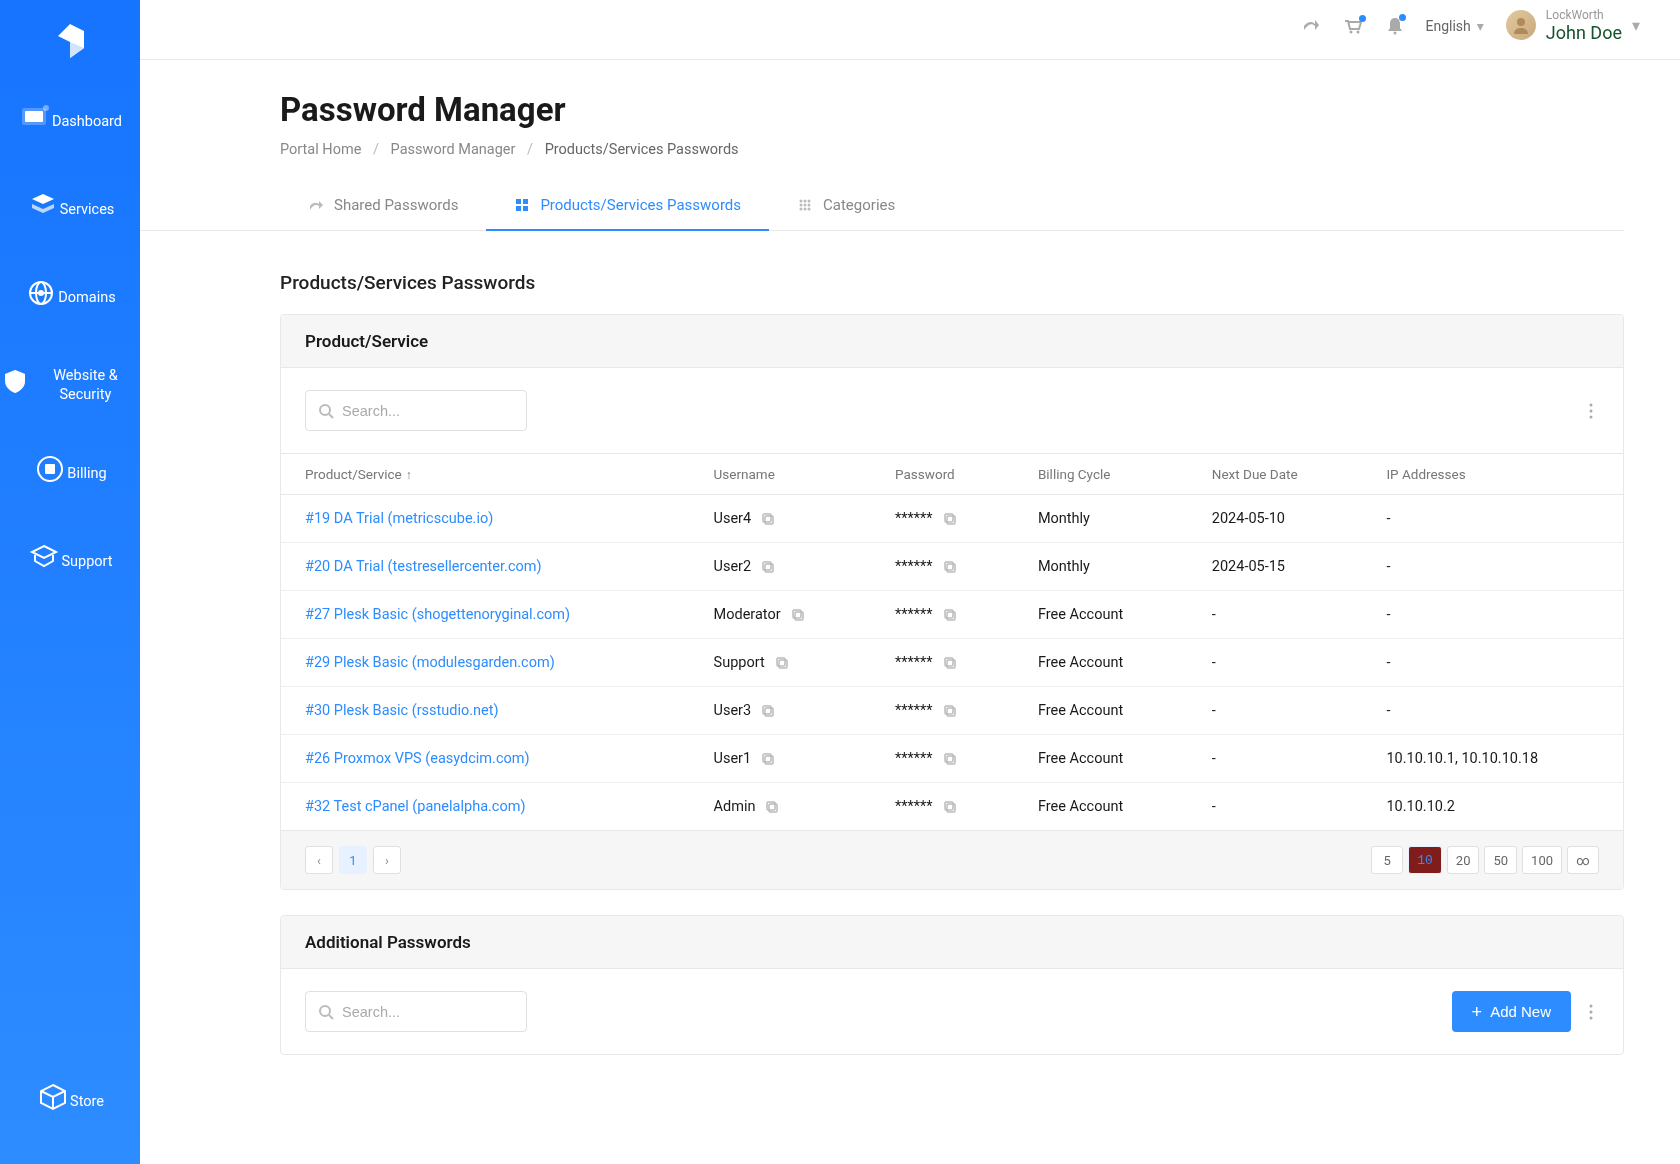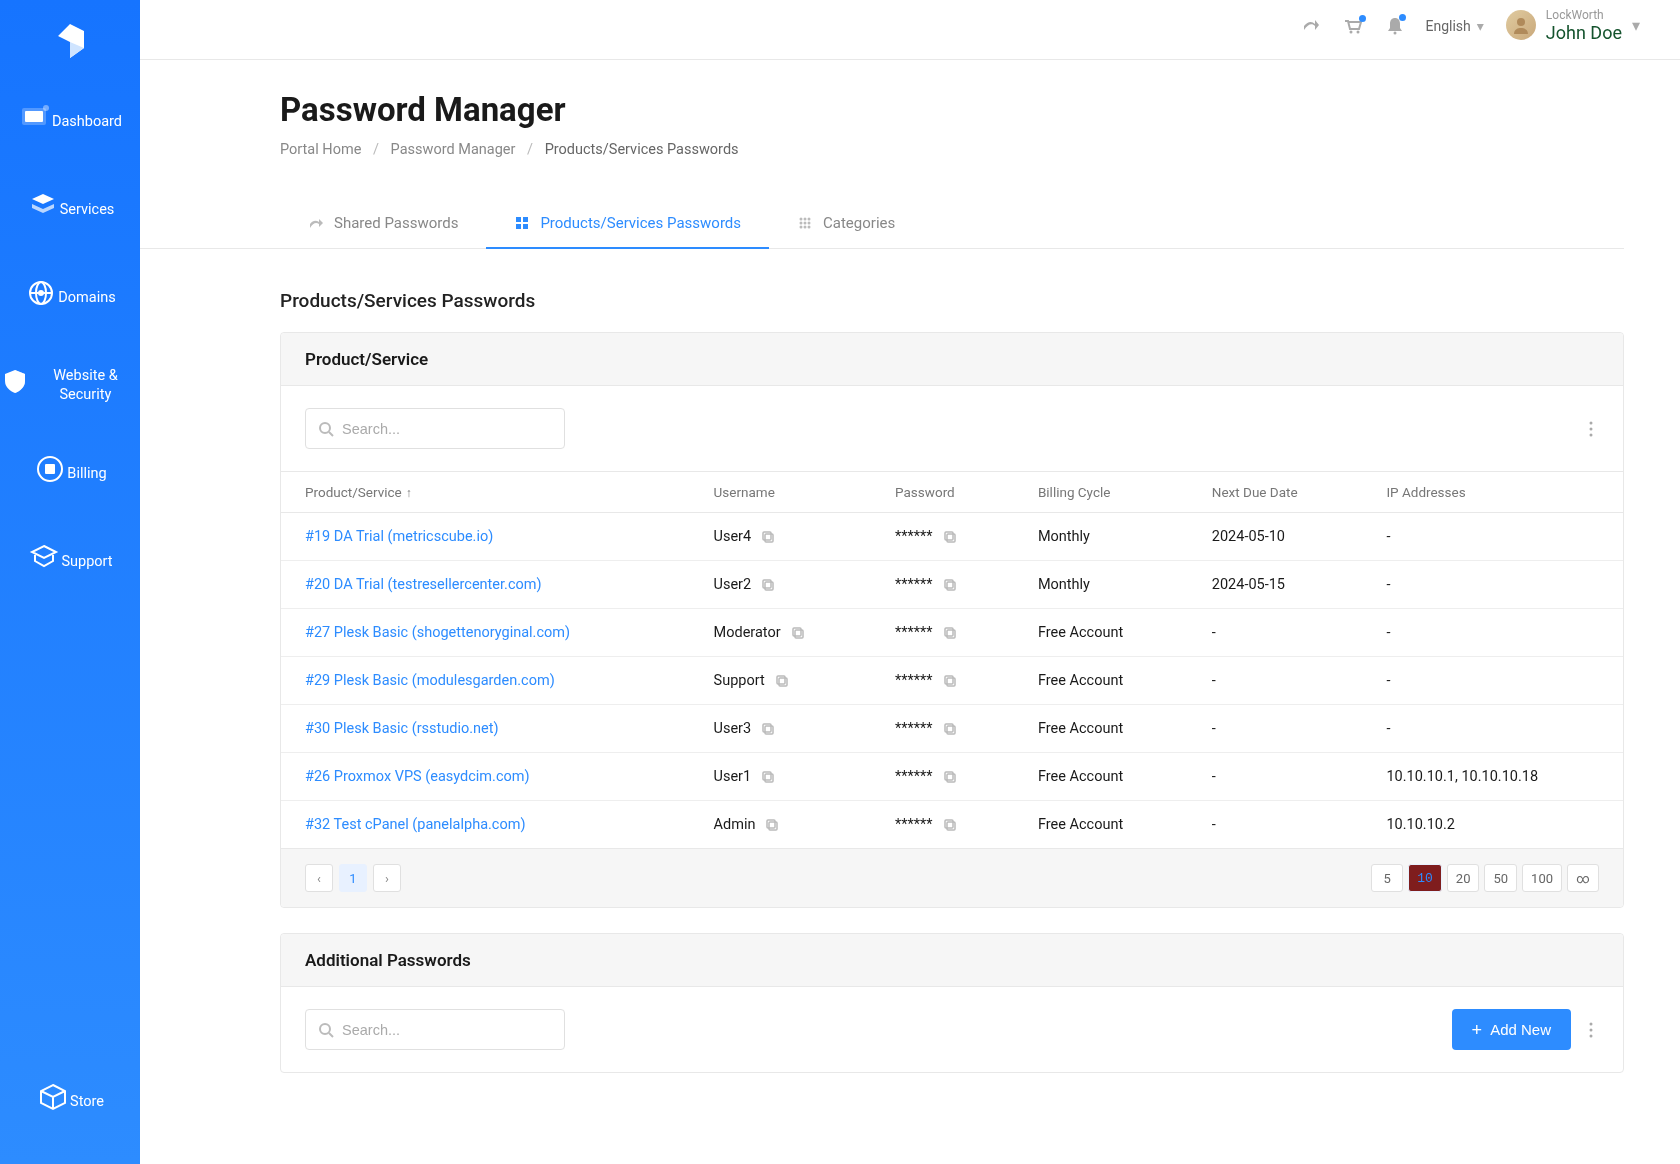--- a/index.html
+++ b/index.html
@@ -24,38 +24,38 @@
 .user { display: flex; align-items: center; gap: 10px; cursor: pointer; }
 .avatar { width: 30px; height: 30px; border-radius: 50%; background: linear-gradient(135deg, #e0cba0, #c9a87a); display: flex; align-items: center; justify-content: center; font-size: 14px; color: #7a5c2e; }
 .user-txt { display: flex; flex-direction: column; line-height: 1.2; }
 .user-org { font-size: 12px; color: #999; }
 .user-name { font-size: 18px; color: #14532d; }
 .caret { color: #aaa; }
 
 
 .page { padding: 30px 56px 0 140px; }
 .page-title { font-size: 33px; font-weight: 700; margin-bottom: 12px; }
-.breadcrumb { font-size: 14.5px; color: #888; margin-bottom: 40px; }
+.breadcrumb { font-size: 14.5px; color: #888; margin-bottom: 22px; }
 .breadcrumb .sep { margin: 0 8px; color: #bbb; }
 .breadcrumb .muted { color: #888; }
 .breadcrumb .current { color: #666; }
 
 
 .tabs { display: flex; gap: 0; border-bottom: 1px solid #e8e8e8; margin-left: -140px; padding-left: 140px; }
 .tab { display: flex; align-items: center; gap: 10px; padding: 0 28px; height: 50px; color: #888; font-size: 15px; cursor: pointer; position: relative; }
 .tab .ticon { width: 16px; height: 16px; display: inline-flex; align-items: center; justify-content: center; }
 .tab.active { color: #2d8cff; }
 .tab.active::after { content: ""; position: absolute; bottom: -1px; left: 0; right: 0; height: 2px; background: #2d8cff; }
 
 
 .section-title { font-size: 19px; font-weight: 500; margin: 40px 0 20px 0; color: #222; }
 .panel { border: 1px solid #e8e8e8; border-radius: 4px; background: #fff; }
 .panel-header { background: #f6f6f6; padding: 16px 24px; font-size: 17px; font-weight: 600; border-bottom: 1px solid #e8e8e8; border-radius: 4px 4px 0 0; }
 .panel-tools { display: flex; align-items: center; padding: 22px 24px; gap: 12px; }
-.search { display: flex; align-items: center; border: 1px solid #e0e0e0; border-radius: 4px; padding: 0 12px; height: 41px; width: 260px; background: #fff; }
+.search { display: flex; align-items: center; border: 1px solid #e0e0e0; border-radius: 4px; padding: 0 12px; height: 41px; width: 222px; background: #fff; }
 .search input { border: none; outline: none; flex: 1; font-size: 14.5px; color: #333; background: transparent; }
 .search input::placeholder { color: #aaa; }
 .search .sicon { color: #bbb; margin-right: 8px; }
 .kebab { color: #aaa; cursor: pointer; padding: 6px; }
 .spacer { flex: 1; }
 
 
 .tbl { width: 100%; border-collapse: collapse; }
 .tbl th { text-align: left; font-size: 13.5px; font-weight: 400; color: #777; padding: 12px 24px; border-top: 1px solid #e8e8e8; border-bottom: 1px solid #e8e8e8; }
 .tbl th .sort { font-size: 12px; margin-left: 4px; }

